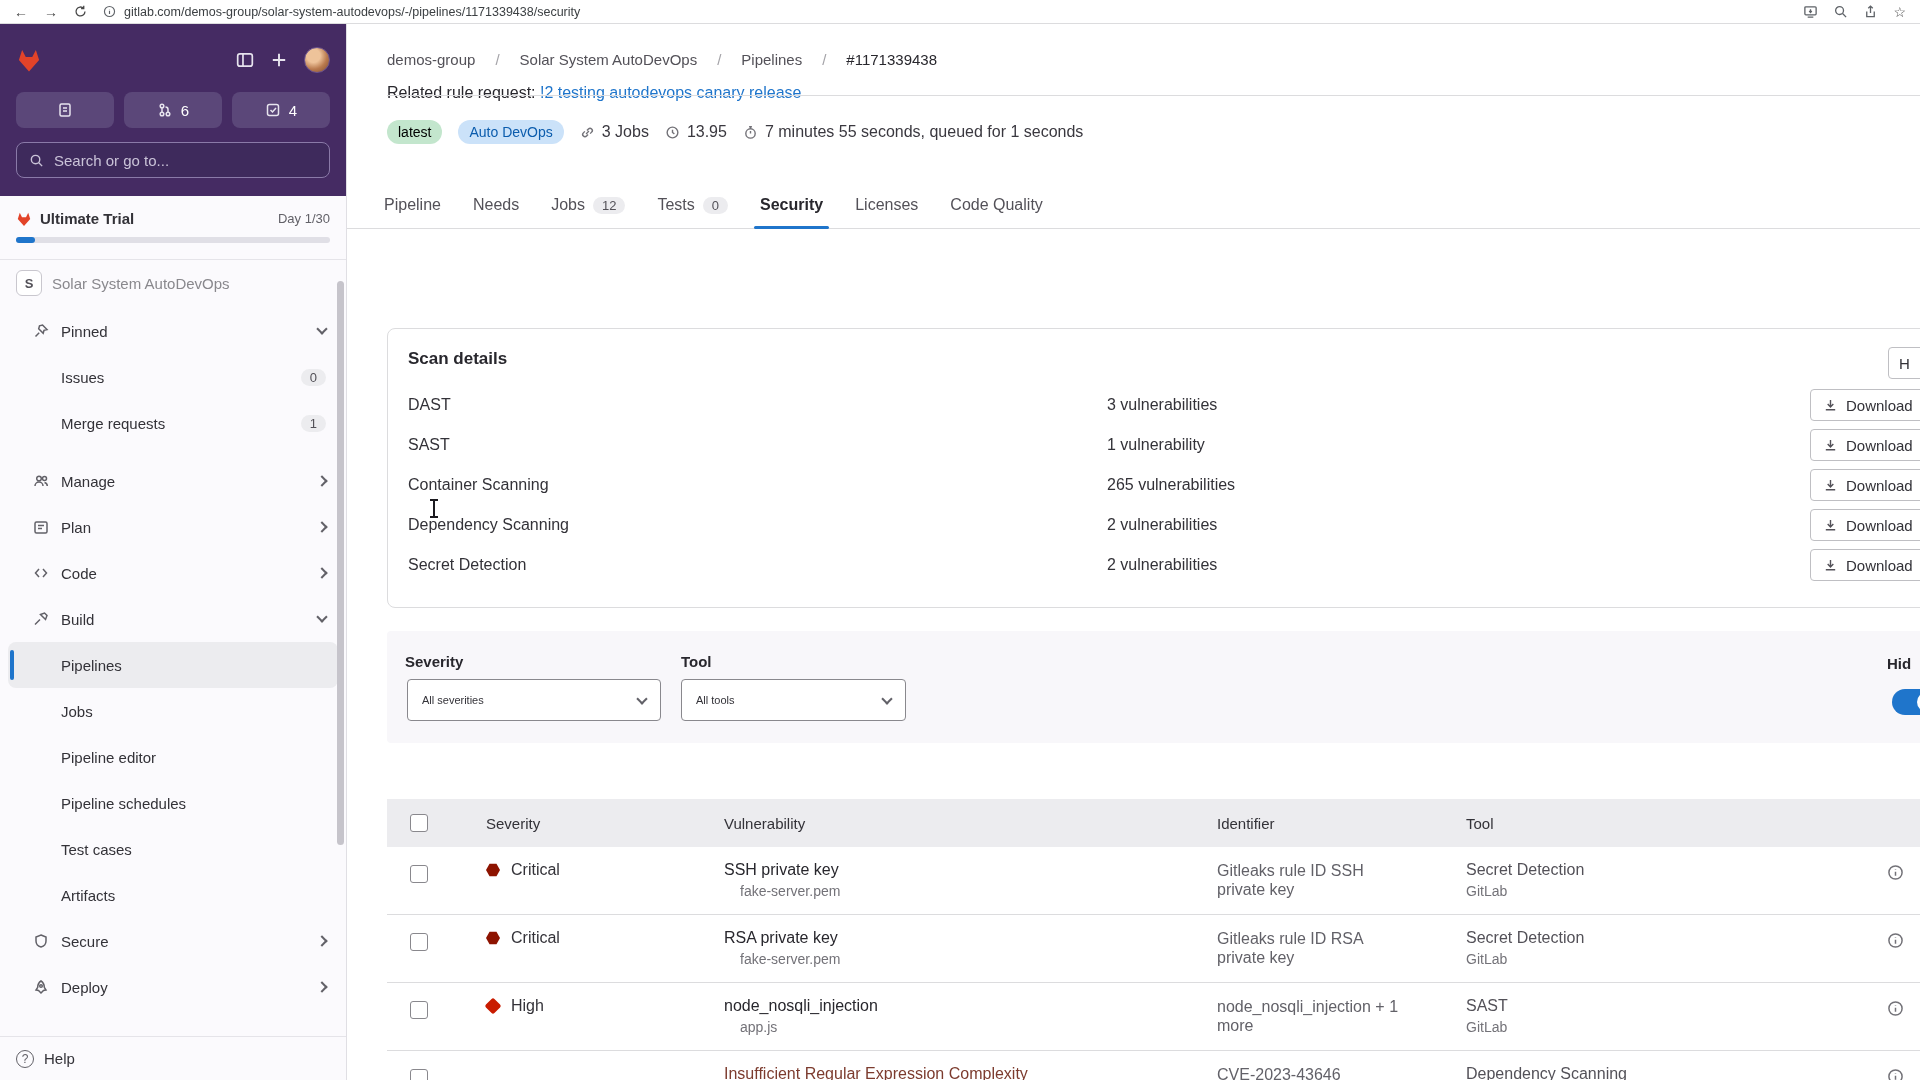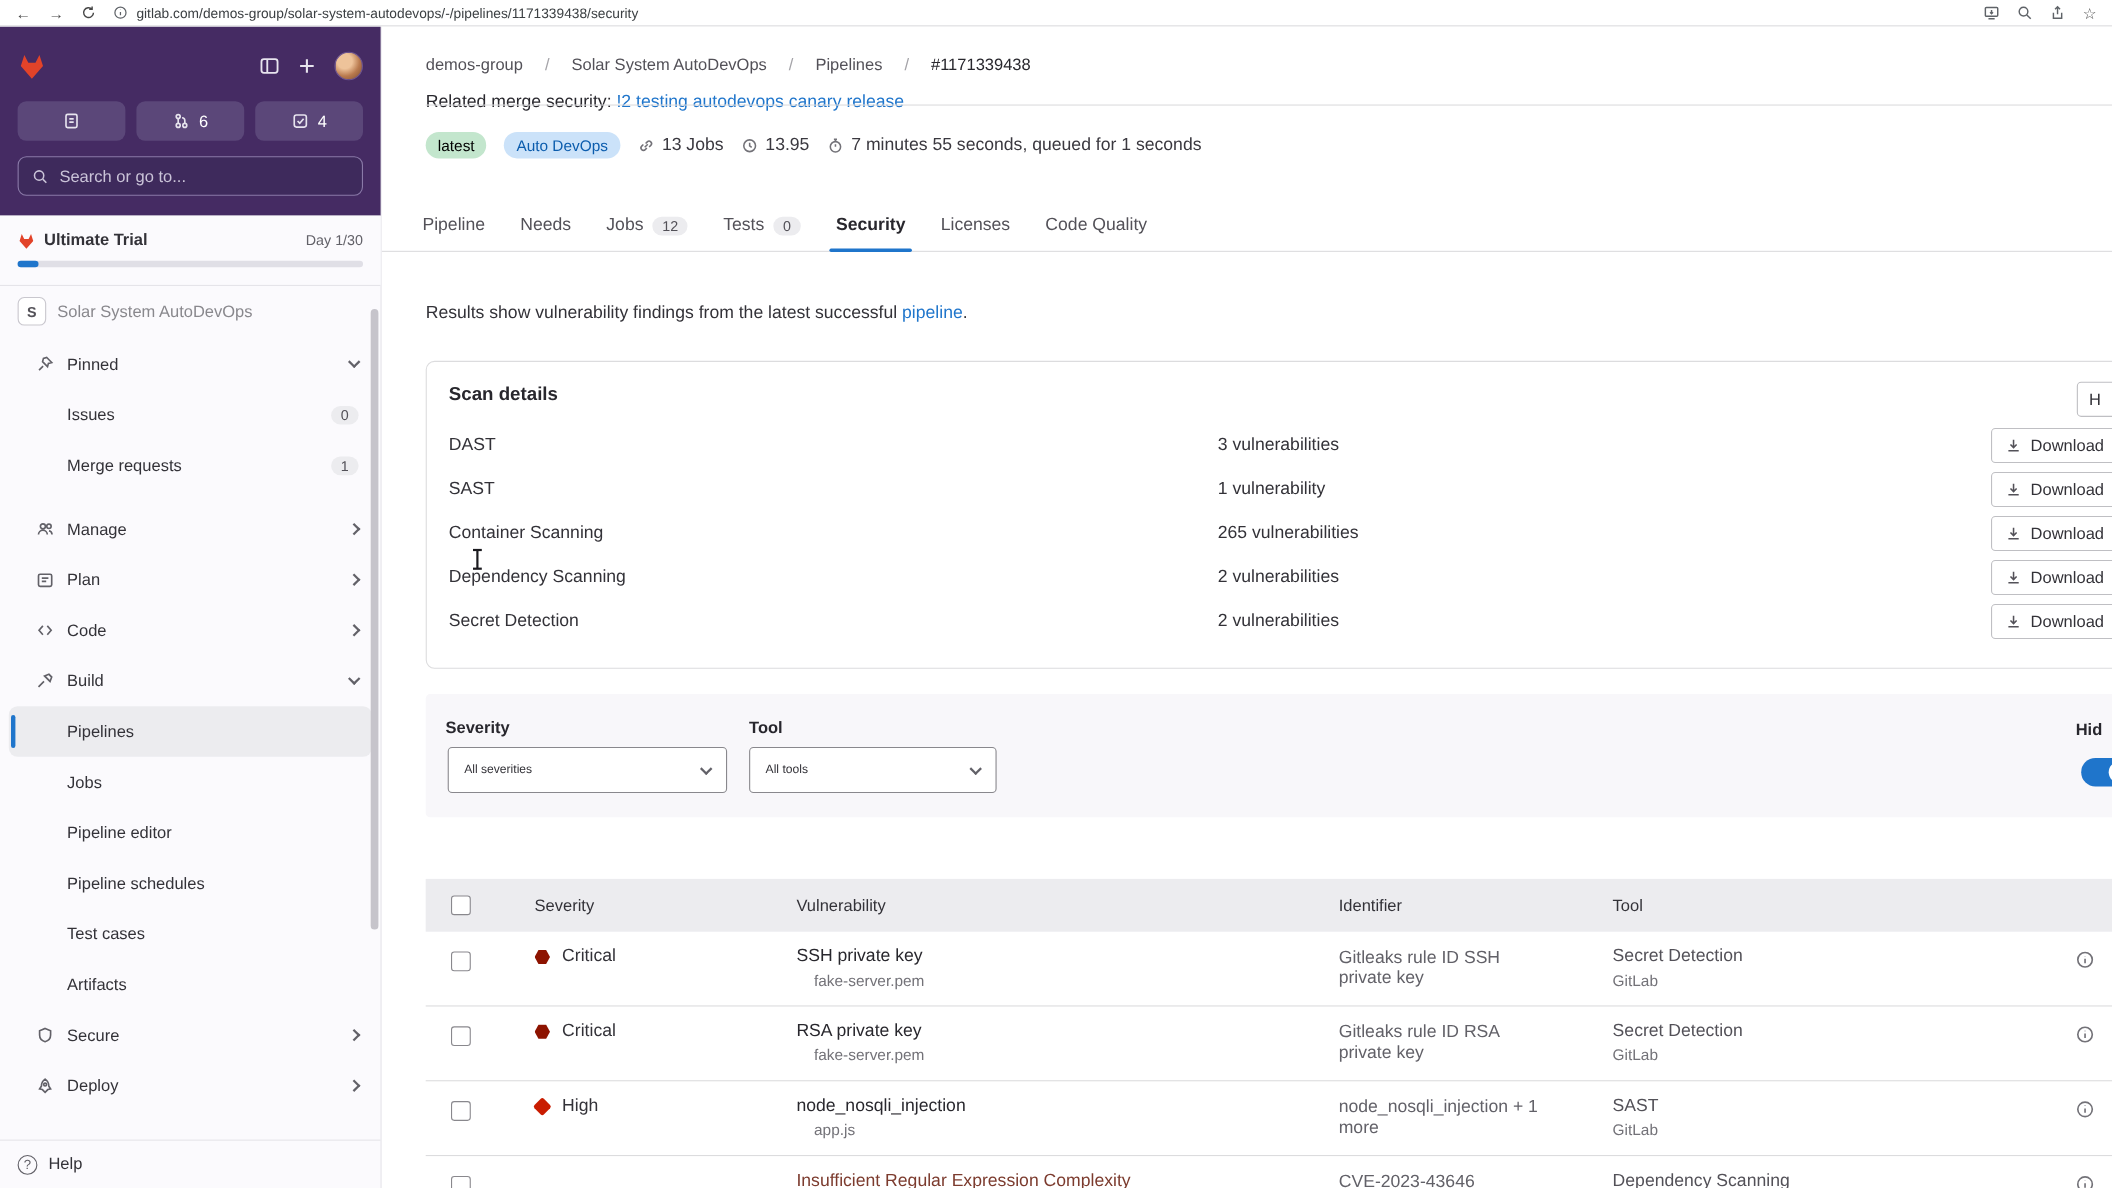--- a/index.html
+++ b/index.html
@@ -391,33 +391,33 @@
       <span class="bc-link">demos-group</span>
       <span class="bc-sep">/</span>
       <span class="bc-link">Solar System AutoDevOps</span>
       <span class="bc-sep">/</span>
       <span class="bc-link">Pipelines</span>
       <span class="bc-sep">/</span>
       <span class="bc-current">#1171339438</span>
     </div>
 
     <div class="mr-line">
-      <span>Related merge security:</span>
+      <span>Related rule request:</span>
       <span class="mr-link">!2 testing autodevops canary release</span>
     </div>
     <div class="clip-line"></div>
 
     <div class="badges-row">
       <span class="badge latest">latest</span>
       <span class="badge autodevops">Auto DevOps</span>
       <span class="meta">
         <svg width="15" height="15" viewBox="0 0 16 16" fill="none" stroke="currentColor" stroke-width="1.5">
             <path d="M6.5 9.5l3-3M5.2 6.8L3.6 8.4a2.4 2.4 0 003.4 3.4l1.6-1.6M10.8 9.2l1.6-1.6a2.4 2.4 0 00-3.4-3.4L7.4 5.8"></path>
           </svg>
-        <span>13 Jobs</span>
+        <span>3 Jobs</span>
       </span>
       <span class="meta">
         <svg width="15" height="15" viewBox="0 0 16 16" fill="none" stroke="currentColor" stroke-width="1.5">
             <circle cx="8" cy="8" r="5.7"></circle>
             <path d="M8 5v3l2 1.5"></path>
           </svg>
         <span>13.95</span>
       </span>
       <span class="meta">
         <svg width="15" height="15" viewBox="0 0 16 16" fill="none" stroke="currentColor" stroke-width="1.5">
@@ -447,23 +447,20 @@
           <span>Security</span>
         </div>
       <div class="tab">
           <span>Licenses</span>
         </div>
       <div class="tab">
           <span>Code Quality</span>
         </div>
     </div>
 
-    <div class="note">
-      <span>Results show vulnerability findings from the latest successful </span><span class="link">pipeline</span><span>.</span>
-    </div>
 
     <div class="scan-card">
       <div class="scan-title">Scan details</div>
       <div class="scan-action">
         <span>H</span>
       </div>
       <div class="scan-rows">
         <div class="scan-row">
           <span>DAST</span>
           <span class="scan-count">3 vulnerabilities</span>

